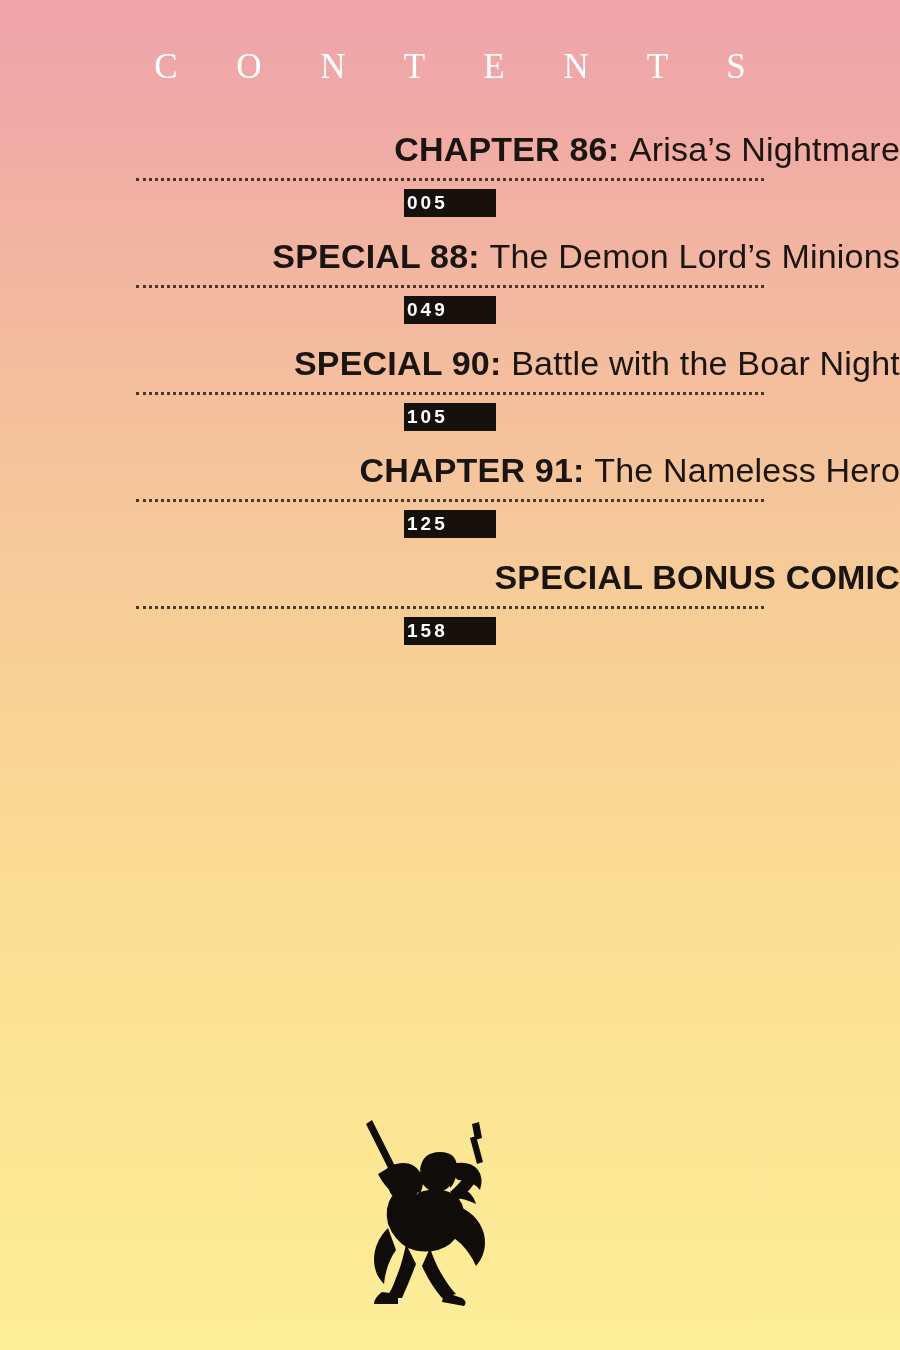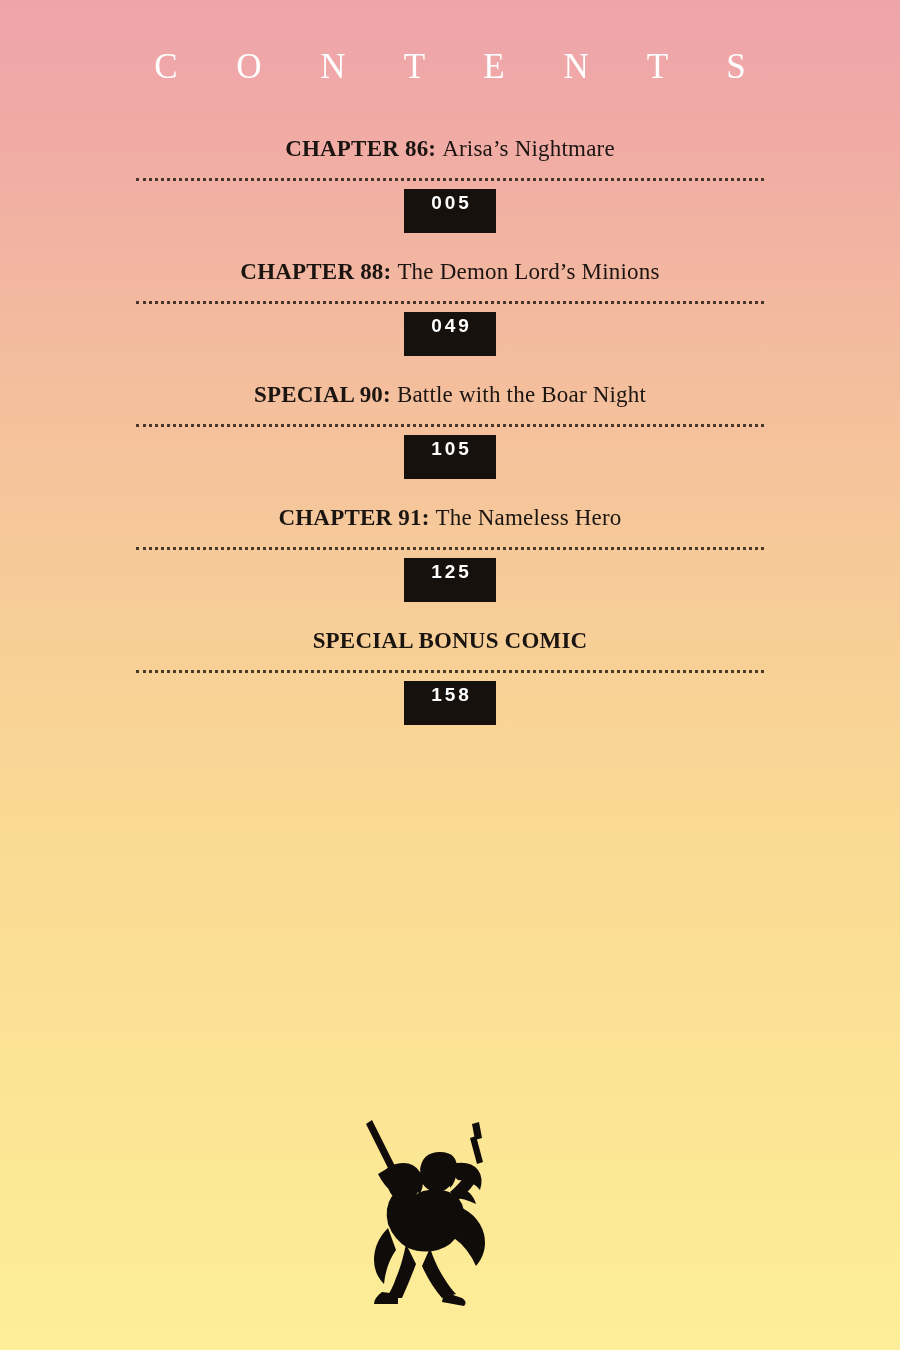--- a/index.html
+++ b/index.html
@@ -53,24 +53,24 @@
     width: 900px;
   }
 
   .toc-entry {
     position: relative;
     width: 900px;
     margin-bottom: 22px;
   }
 
   .toc-heading {
-    text-align: center;
+    text-align: right;
     color: #1b1512;
-    font-family: Liberation Serif, serif;
-    font-size: 23px;
+    font-family: Liberation Sans, sans-serif;
+    font-size: 34px;
     line-height: 34px;
     letter-spacing: 0.2px;
     white-space: nowrap;
   }
   .toc-heading .chap-label {
     font-weight: bold;
   }
   .toc-heading .chap-title {
     font-weight: normal;
   }
@@ -84,29 +84,29 @@
     margin: 9px auto 0 auto;
     height: 3px;
     border-bottom: 3px dotted #2b2017;
     opacity: 0.85;
   }
 
   .page-chip {
     display: block;
     margin: 8px auto 0 auto;
     width: 92px;
-    height: 44px;
+    height: 28px;
     background: #17110e;
     color: #ffffff;
     font-family: "Liberation Sans", sans-serif;
     font-size: 19px;
     font-weight: bold;
     letter-spacing: 3px;
     text-indent: 3px;
-    text-align: center;
+    text-align: left;
     line-height: 28px;
   }
 
   #silhouette {
     position: absolute;
     left: 352px;
     top: 1108px;
     width: 190px;
     height: 200px;
   }
@@ -125,21 +125,21 @@
         <span class="chap-label">CHAPTER 86: </span>
         <span class="chap-title">Arisa’s Nightmare</span>
       </div>
       <div class="toc-rule"></div>
       <div class="page-chip">005</div>
     </div>
 
 
     <div class="toc-entry">
       <div class="toc-heading">
-        <span class="chap-label">CHAPTER 88: </span>
+        <span class="chap-label">SPECIAL 88: </span>
         <span class="chap-title">The Demon Lord’s Minions</span>
       </div>
       <div class="toc-rule"></div>
       <div class="page-chip">049</div>
     </div>
 
 
     <div class="toc-entry">
       <div class="toc-heading">
         <span class="chap-label">SPECIAL 90: </span>

